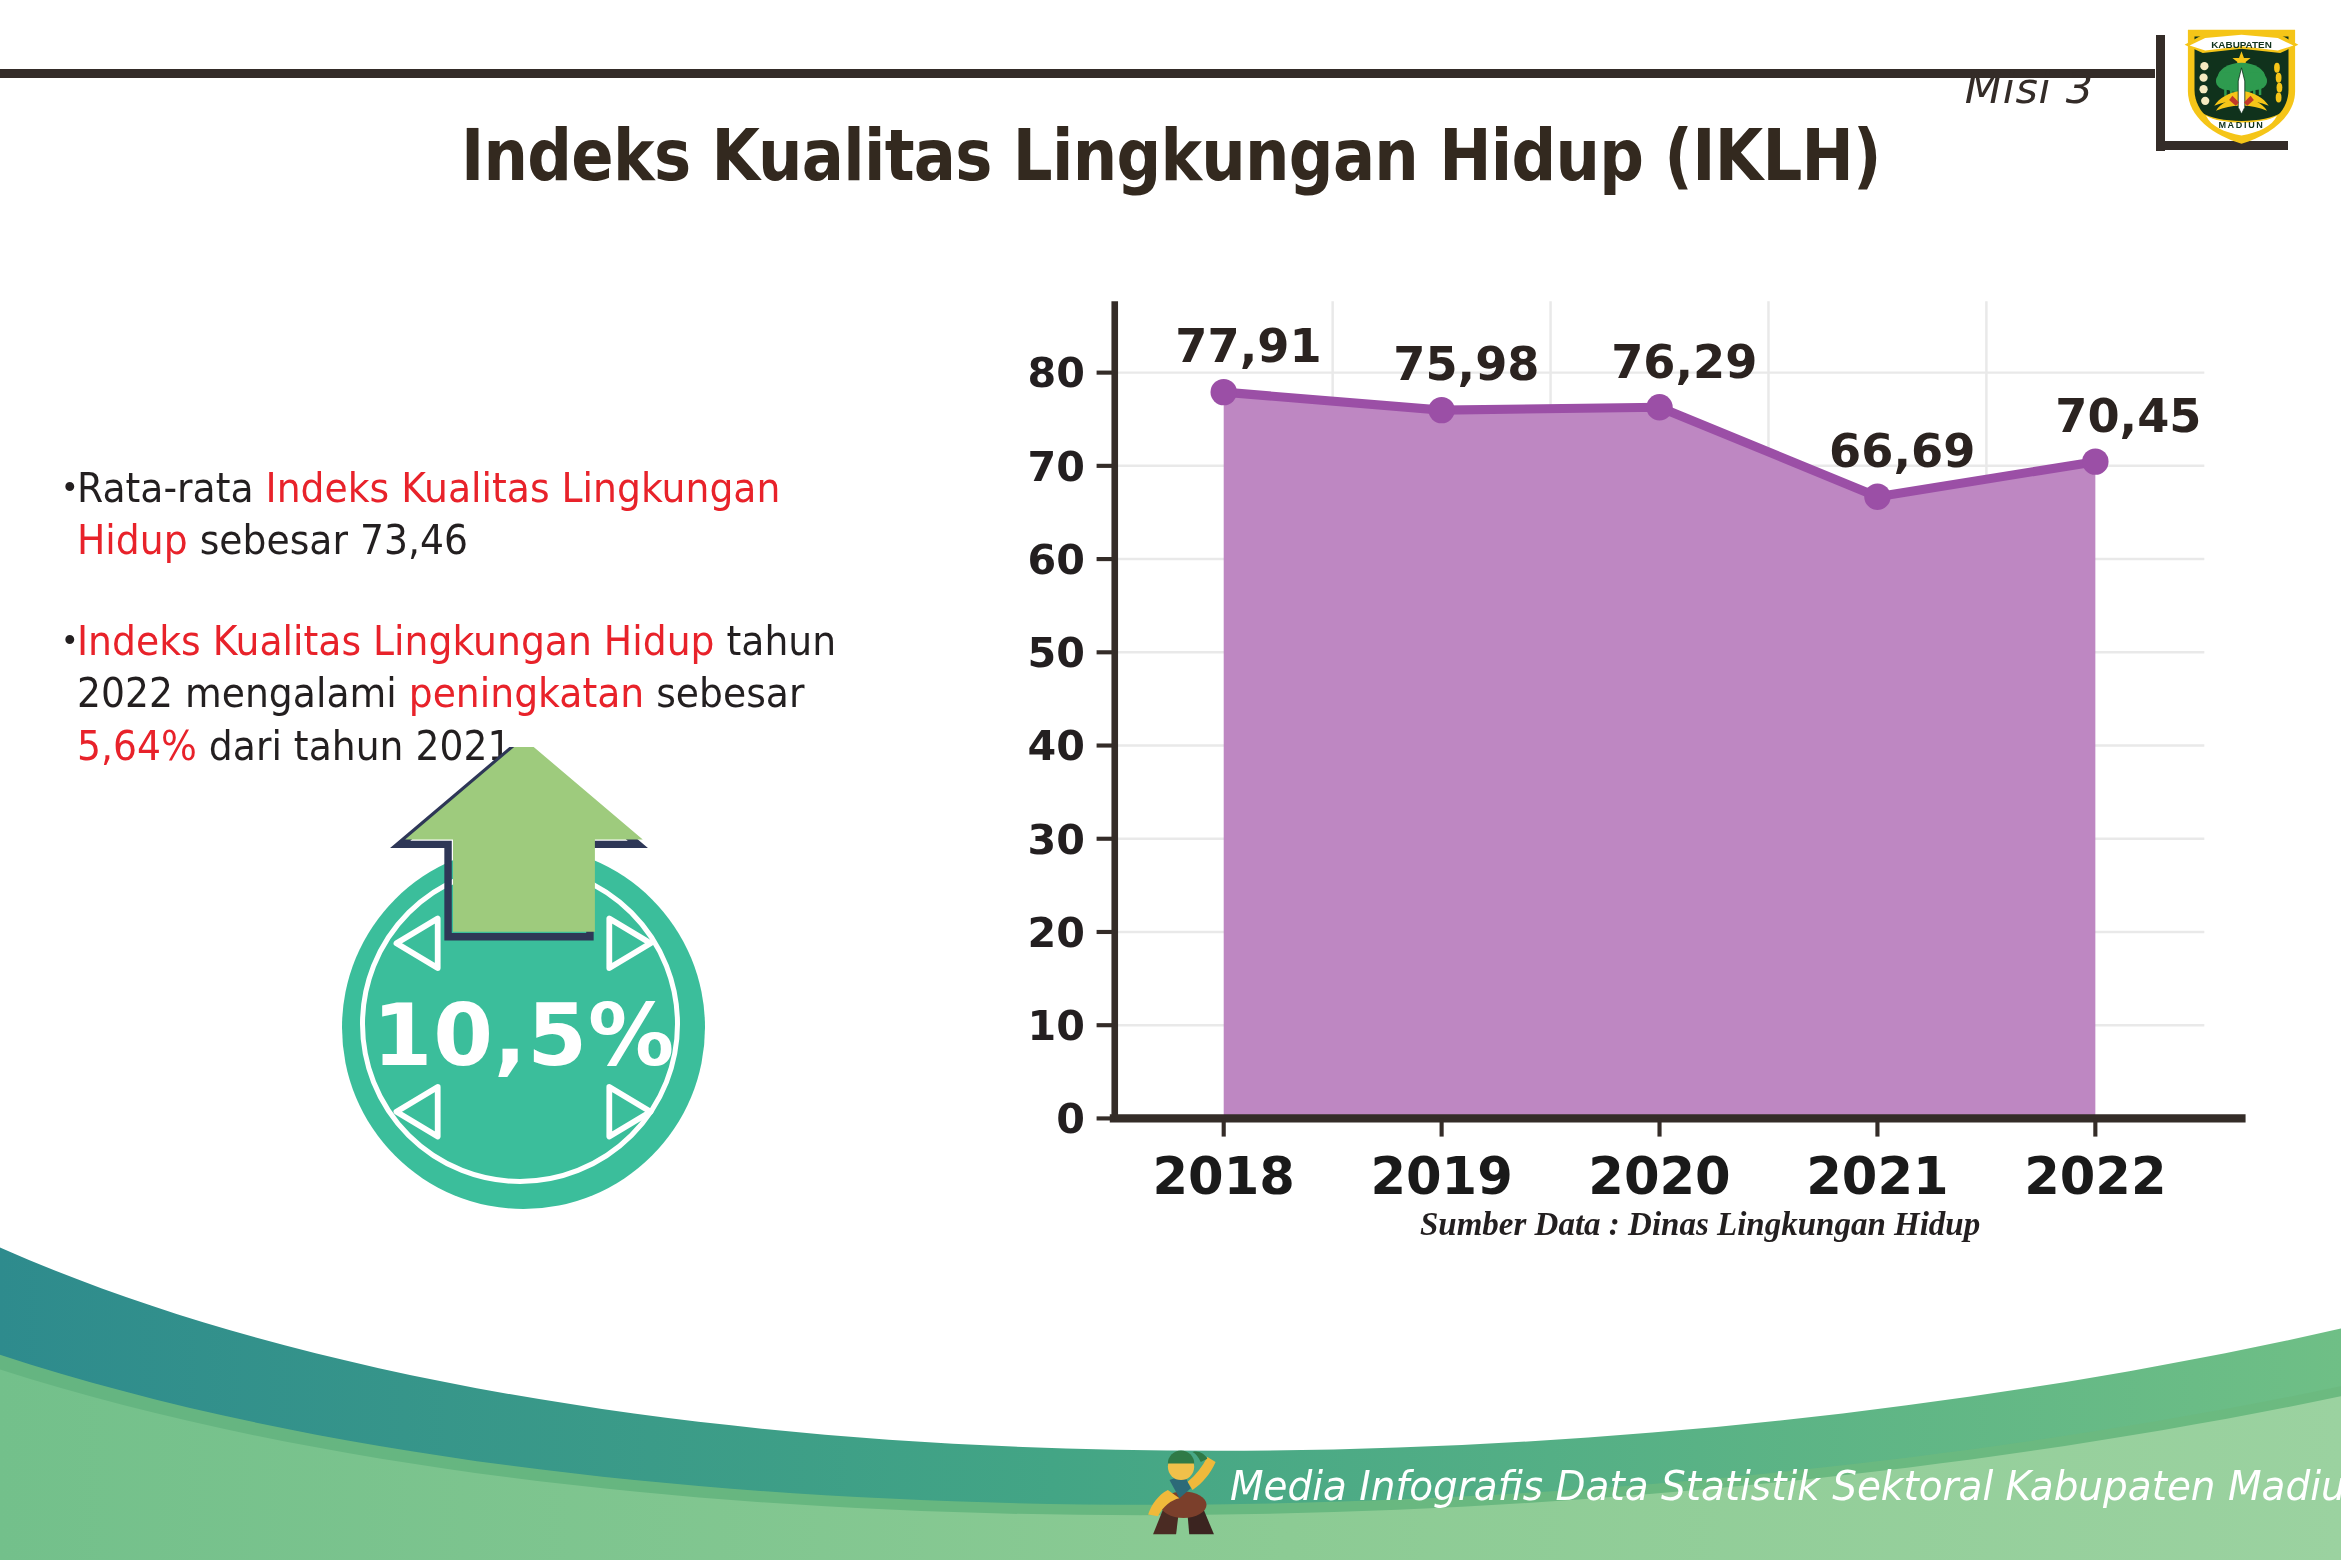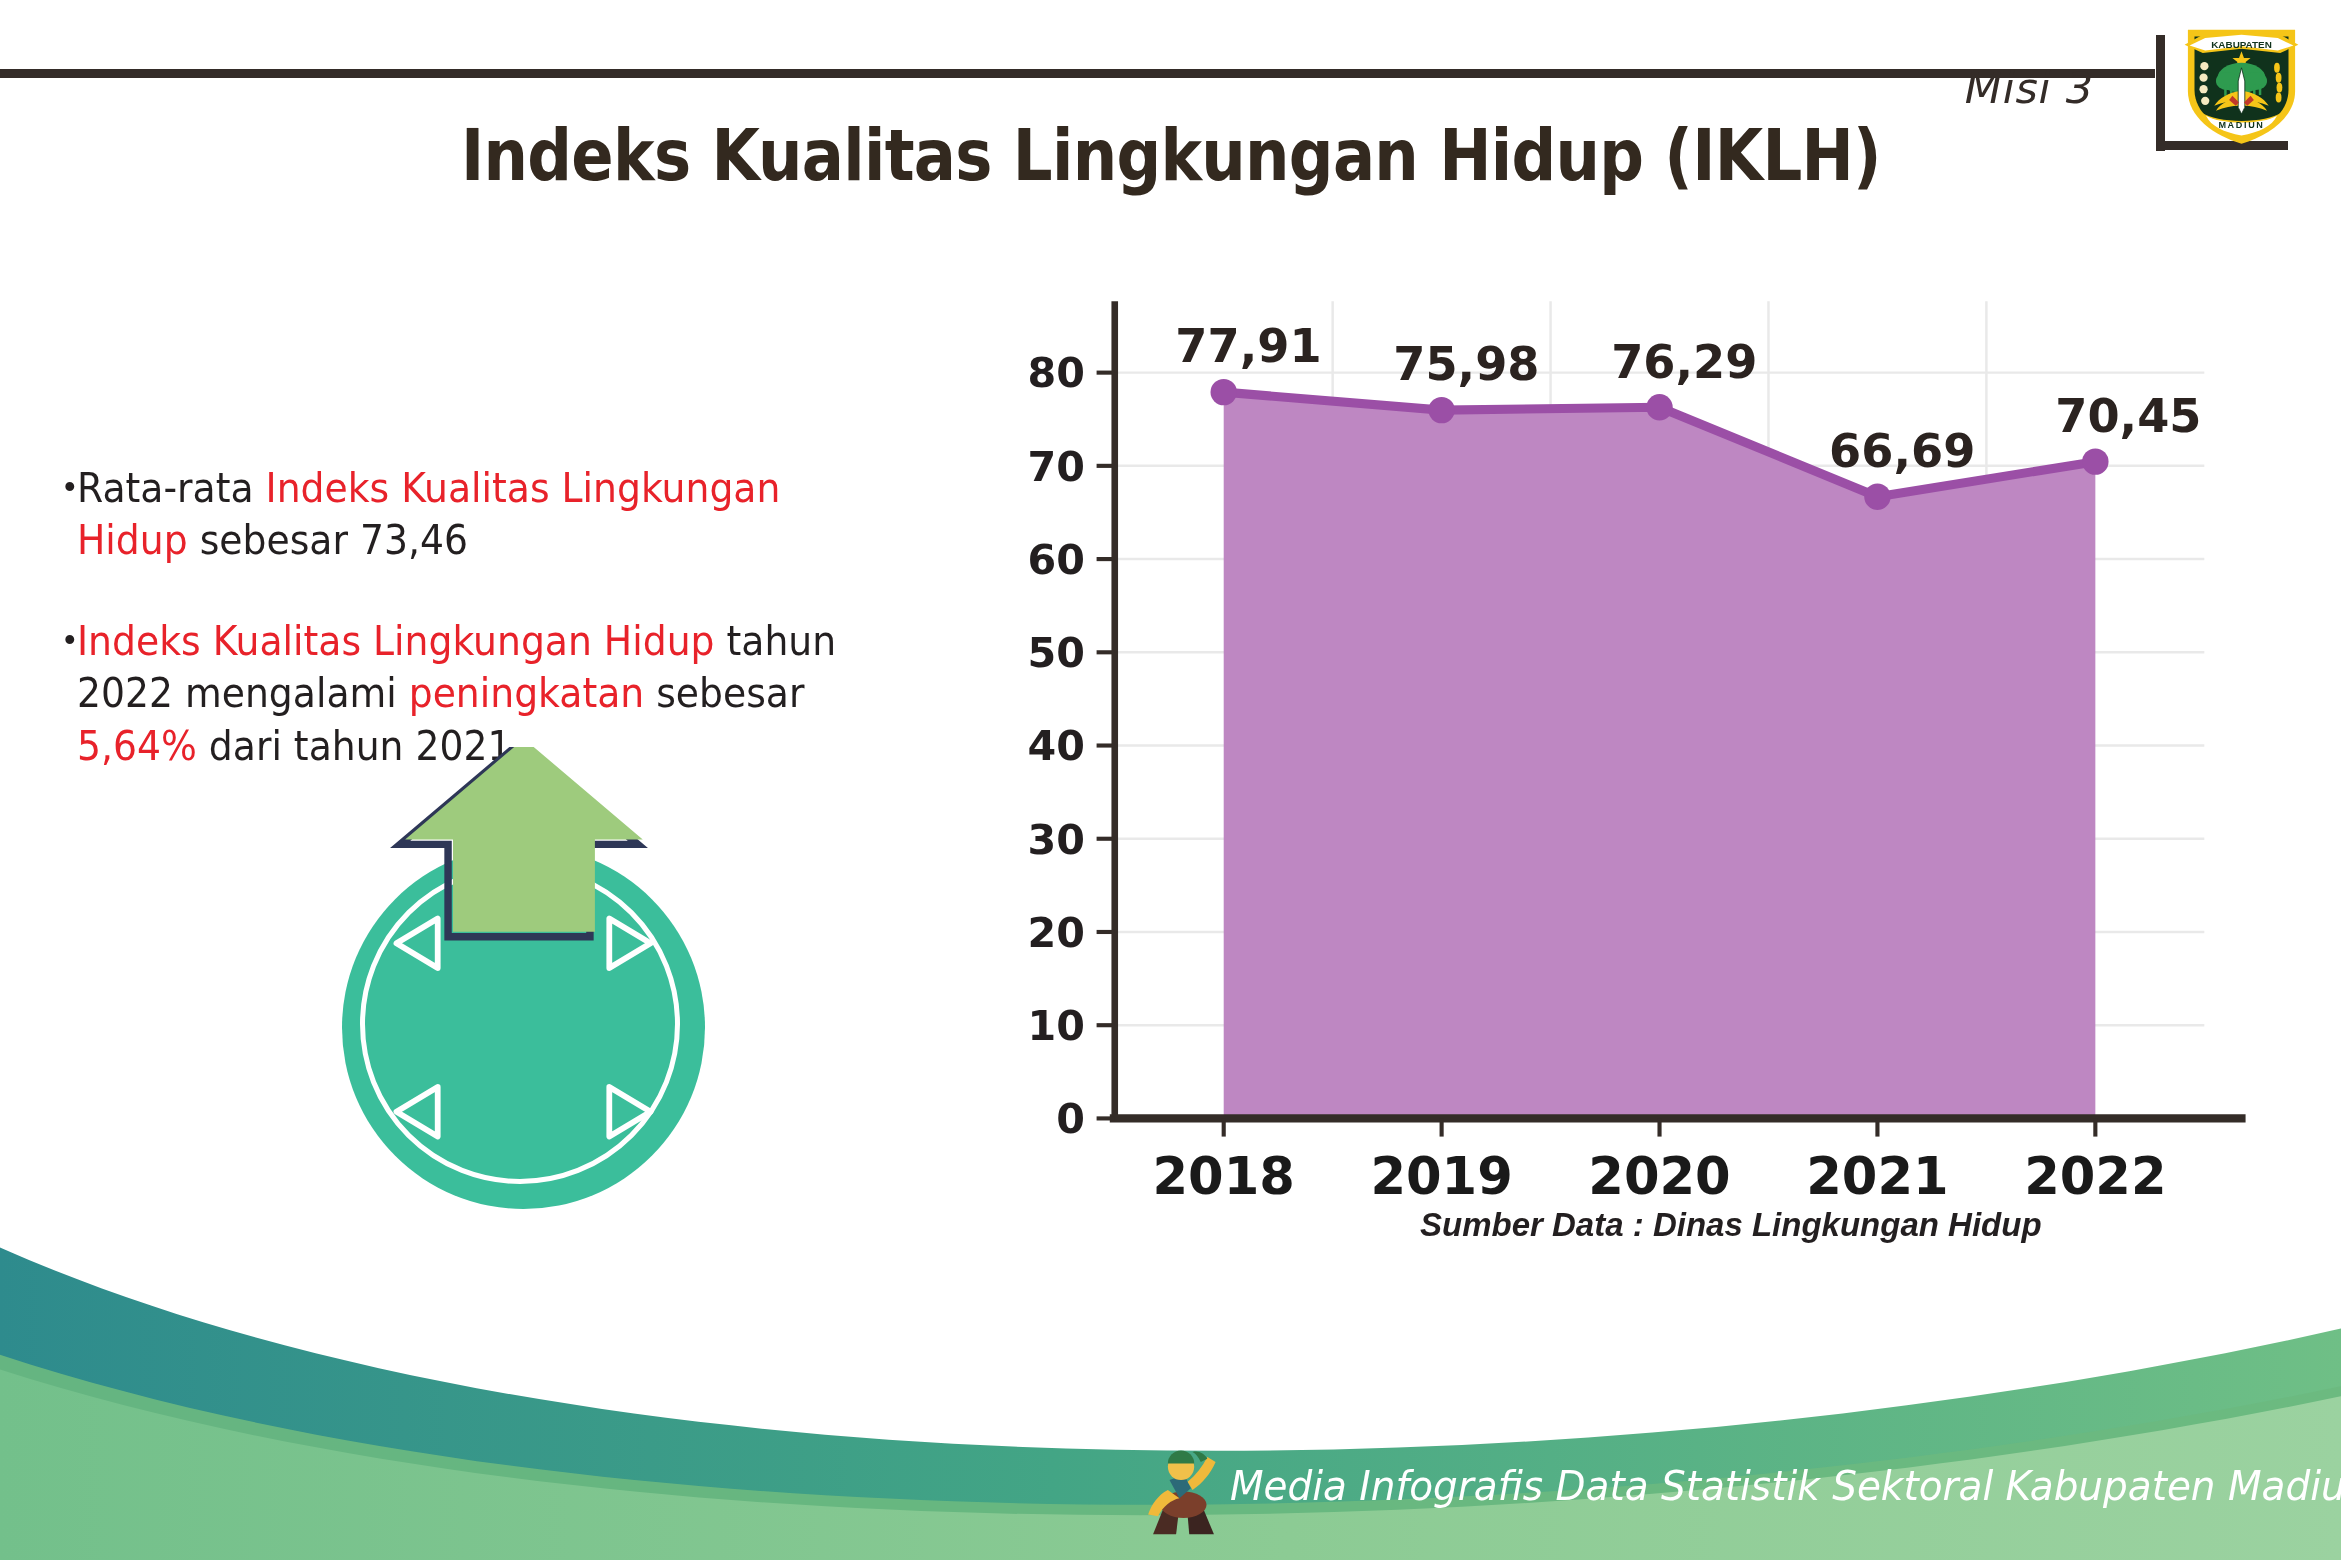--- a/index.html
+++ b/index.html
@@ -173,21 +173,21 @@
   .dlabel {
     font-family: "DejaVu Sans", sans-serif;
     font-weight: bold;
     font-size: 56px;
     fill: #2B2320;
   }
   #chart-source {
     position: absolute;
     left: 446px;
     top: 913px;
-    font-family: Liberation Sans, sans-serif;
+    font-family: Liberation Serif, serif;
     font-weight: bold;
     font-style: italic;
     font-size: 33px;
     color: #231F20;
     white-space: nowrap;
   }
 
   
   #footer {
     position: absolute;
@@ -301,20 +301,21 @@
       <path d="M116 352 L116 292 L66 322 Z"></path>
       <path d="M324 352 L324 292 L374 322 Z"></path>
     </g>
   </svg>
 
   <svg id="badge-arrow" width="413" height="330" viewBox="0 0 500 400">
     <path d="M150 224 L150 112 L92 112 L236 -10 L380 112 L322 112 L322 224 Z" transform="translate(-6,6)" fill="none" stroke="#2E3757" stroke-width="9"></path>
     <path d="M150 224 L150 112 L92 112 L236 -10 L380 112 L322 112 L322 224 Z" fill="#9ECB7D"></path>
   </svg>
 
+  <div id="badge-value">10,5%</div>
 </div>
 
 <div id="chart-block">
   <svg id="chart-svg" width="1272" height="974" viewBox="0 0 1540 1180">
     <g id="grid-layer">
         <line x1="170" y1="1000" x2="1490" y2="1000" stroke="#E9E9E9" stroke-width="3"></line>
         <line x1="170" y1="887.0588235294117" x2="1490" y2="887.0588235294117" stroke="#E9E9E9" stroke-width="3"></line>
         <line x1="170" y1="774.1176470588235" x2="1490" y2="774.1176470588235" stroke="#E9E9E9" stroke-width="3"></line>
         <line x1="170" y1="661.1764705882352" x2="1490" y2="661.1764705882352" stroke="#E9E9E9" stroke-width="3"></line>
         <line x1="170" y1="548.2352941176471" x2="1490" y2="548.2352941176471" stroke="#E9E9E9" stroke-width="3"></line>

